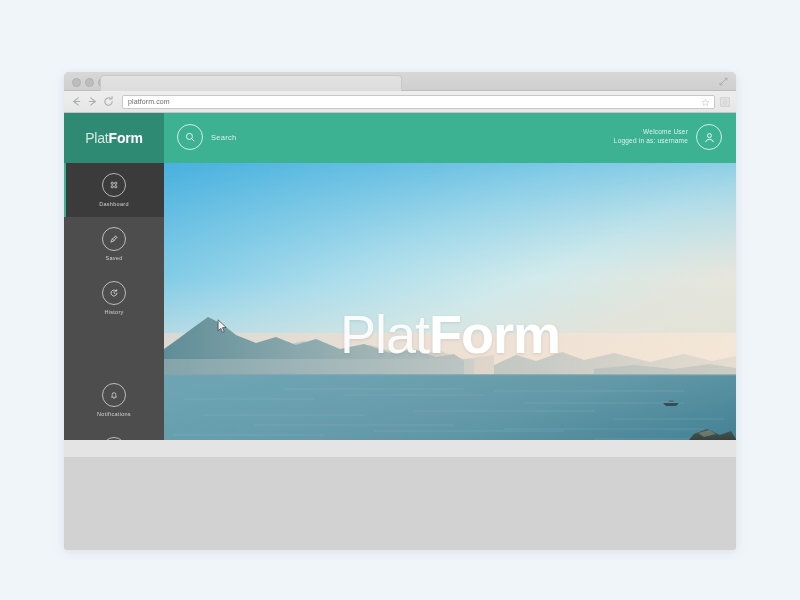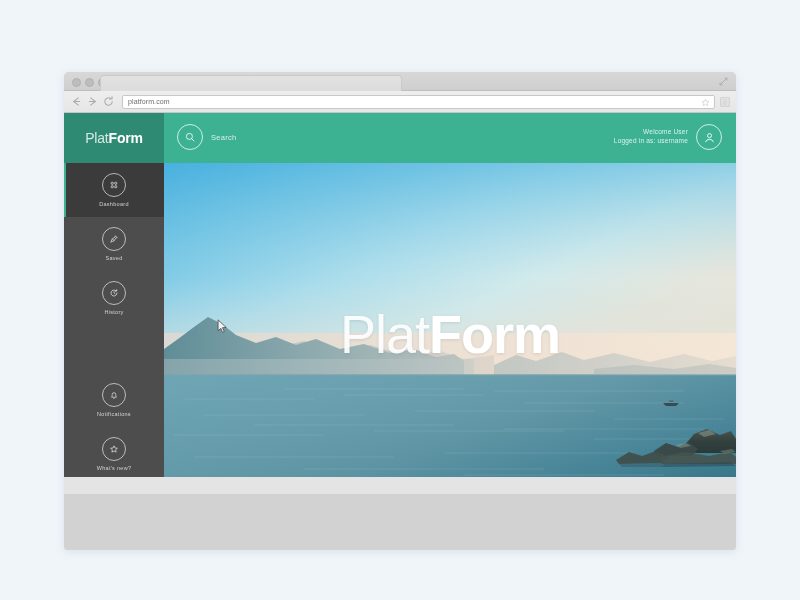--- a/index.html
+++ b/index.html
@@ -117,21 +117,21 @@
     height: 10px;
     opacity: .45;
     flex: none;
     margin-left: 1px;
   }
 
   
   #viewport {
     position: relative;
     width: 672px;
-    height: 364px;
+    height: 327px;
     overflow: hidden;
     background: #fff;
   }
 
   
   #app-logo-panel {
     position: absolute;
     left: 0; top: 0;
     width: 100px;
     height: 50px;

